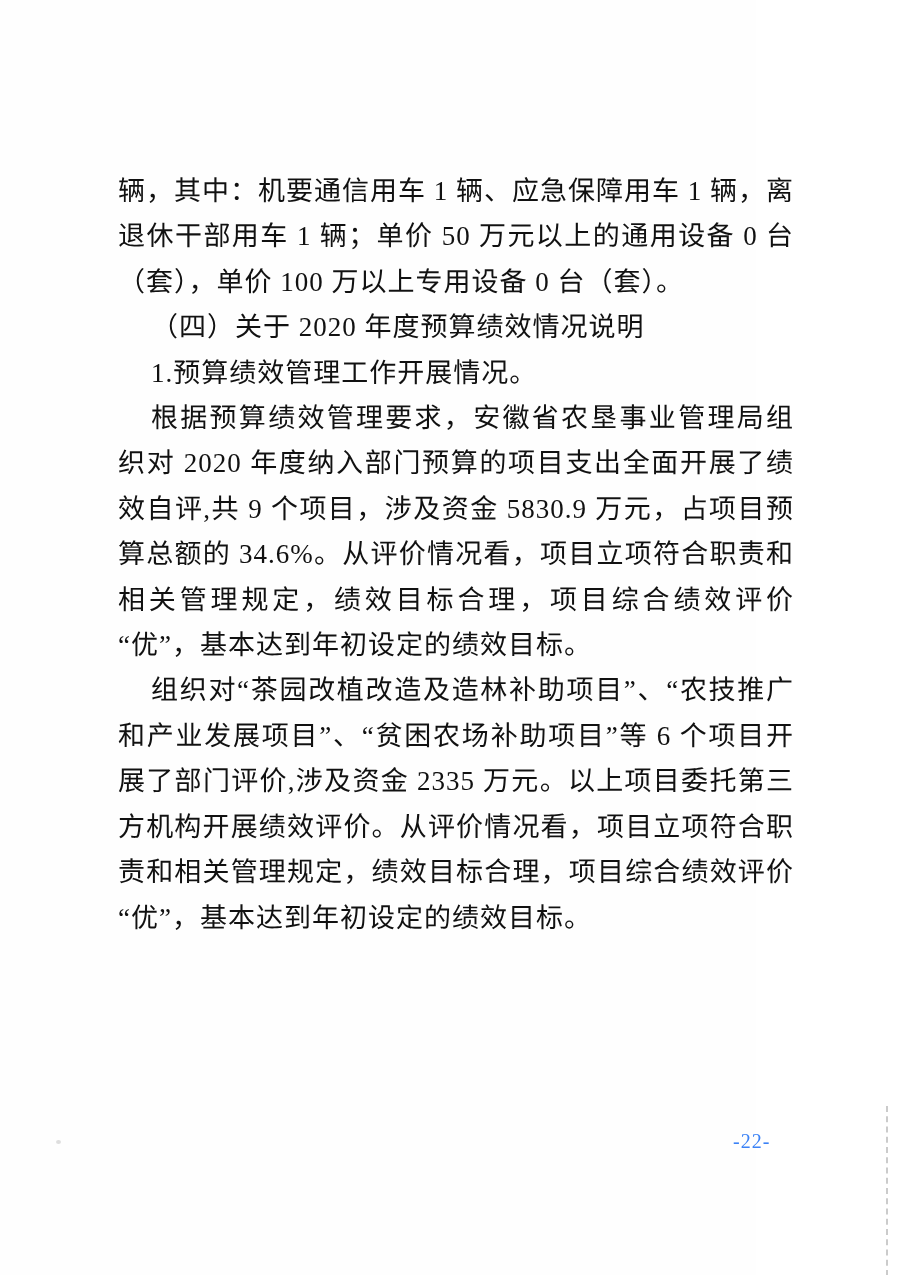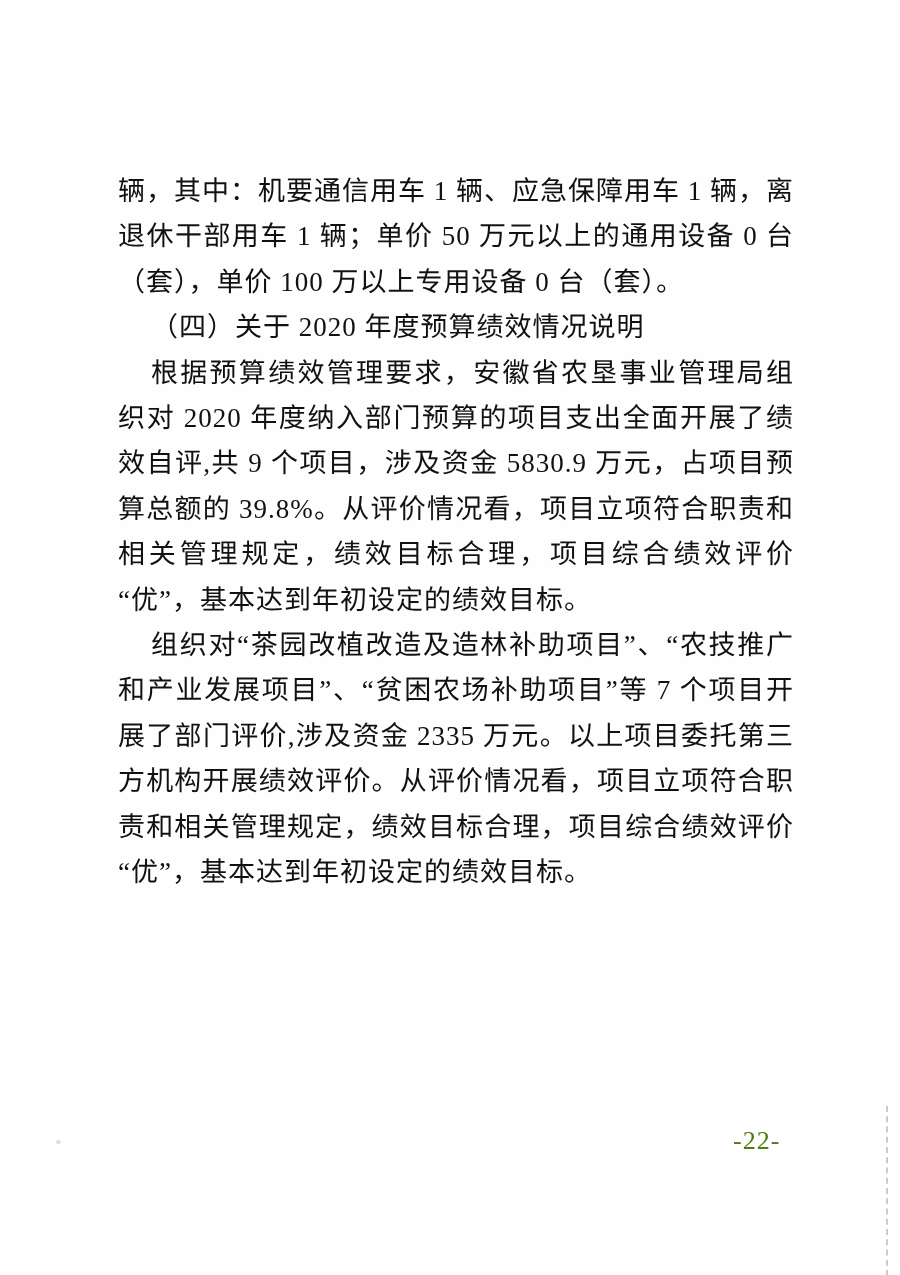--- a/index.html
+++ b/index.html
@@ -38,23 +38,23 @@
     padding: 0;
   }
   .p-noindent { text-indent: 0; }
   .p-indent   { text-indent: 33px; }
   .p-bold     { font-weight: normal; text-indent: 33px; }
   .page-number {
     position: absolute;
     left: 733px;
     top: 1124px;
     width: 70px;
-    font-size: 26px;
+    font-size: 20px;
     line-height: 34px;
-    color: #4d7c0f;
+    color: #3b82f6;
     letter-spacing: 1px;
     text-align: left;
   }
   .scan-dashed-line {
     position: absolute;
     left: 886px;
     top: 1106px;
     width: 0;
     height: 170px;
     border-left: 2px dashed #c6c6c6;
@@ -71,22 +71,23 @@
   }
 </style>
 </head>
 <body>
 
 <div class="scan-page">
 
   <div class="text-block">
     <p class="p-noindent">辆，其中：机要通信用车 1 辆、应急保障用车 1 辆，离退休干部用车 1 辆；单价 50 万元以上的通用设备 0 台（套），单价 100 万以上专用设备 0 台（套）。</p>
     <p class="p-bold">（四）关于 2020 年度预算绩效情况说明</p>
-    <p class="p-indent">根据预算绩效管理要求，安徽省农垦事业管理局组织对 2020 年度纳入部门预算的项目支出全面开展了绩效自评,共 9 个项目，涉及资金 5830.9 万元，占项目预算总额的 39.8%。从评价情况看，项目立项符合职责和相关管理规定，绩效目标合理，项目综合绩效评价“优”，基本达到年初设定的绩效目标。</p>
-    <p class="p-indent">组织对“茶园改植改造及造林补助项目”、“农技推广和产业发展项目”、“贫困农场补助项目”等 7 个项目开展了部门评价,涉及资金 2335 万元。以上项目委托第三方机构开展绩效评价。从评价情况看，项目立项符合职责和相关管理规定，绩效目标合理，项目综合绩效评价“优”，基本达到年初设定的绩效目标。</p>
+    <p class="p-bold">1.预算绩效管理工作开展情况。</p>
+    <p class="p-indent">根据预算绩效管理要求，安徽省农垦事业管理局组织对 2020 年度纳入部门预算的项目支出全面开展了绩效自评,共 9 个项目，涉及资金 5830.9 万元，占项目预算总额的 34.6%。从评价情况看，项目立项符合职责和相关管理规定，绩效目标合理，项目综合绩效评价“优”，基本达到年初设定的绩效目标。</p>
+    <p class="p-indent">组织对“茶园改植改造及造林补助项目”、“农技推广和产业发展项目”、“贫困农场补助项目”等 6 个项目开展了部门评价,涉及资金 2335 万元。以上项目委托第三方机构开展绩效评价。从评价情况看，项目立项符合职责和相关管理规定，绩效目标合理，项目综合绩效评价“优”，基本达到年初设定的绩效目标。</p>
   </div>
 
   <div class="page-number">-22-</div>
 
   <div class="scan-dashed-line"></div>
 
   <div class="scan-speck"></div>
 
 </div>
 

